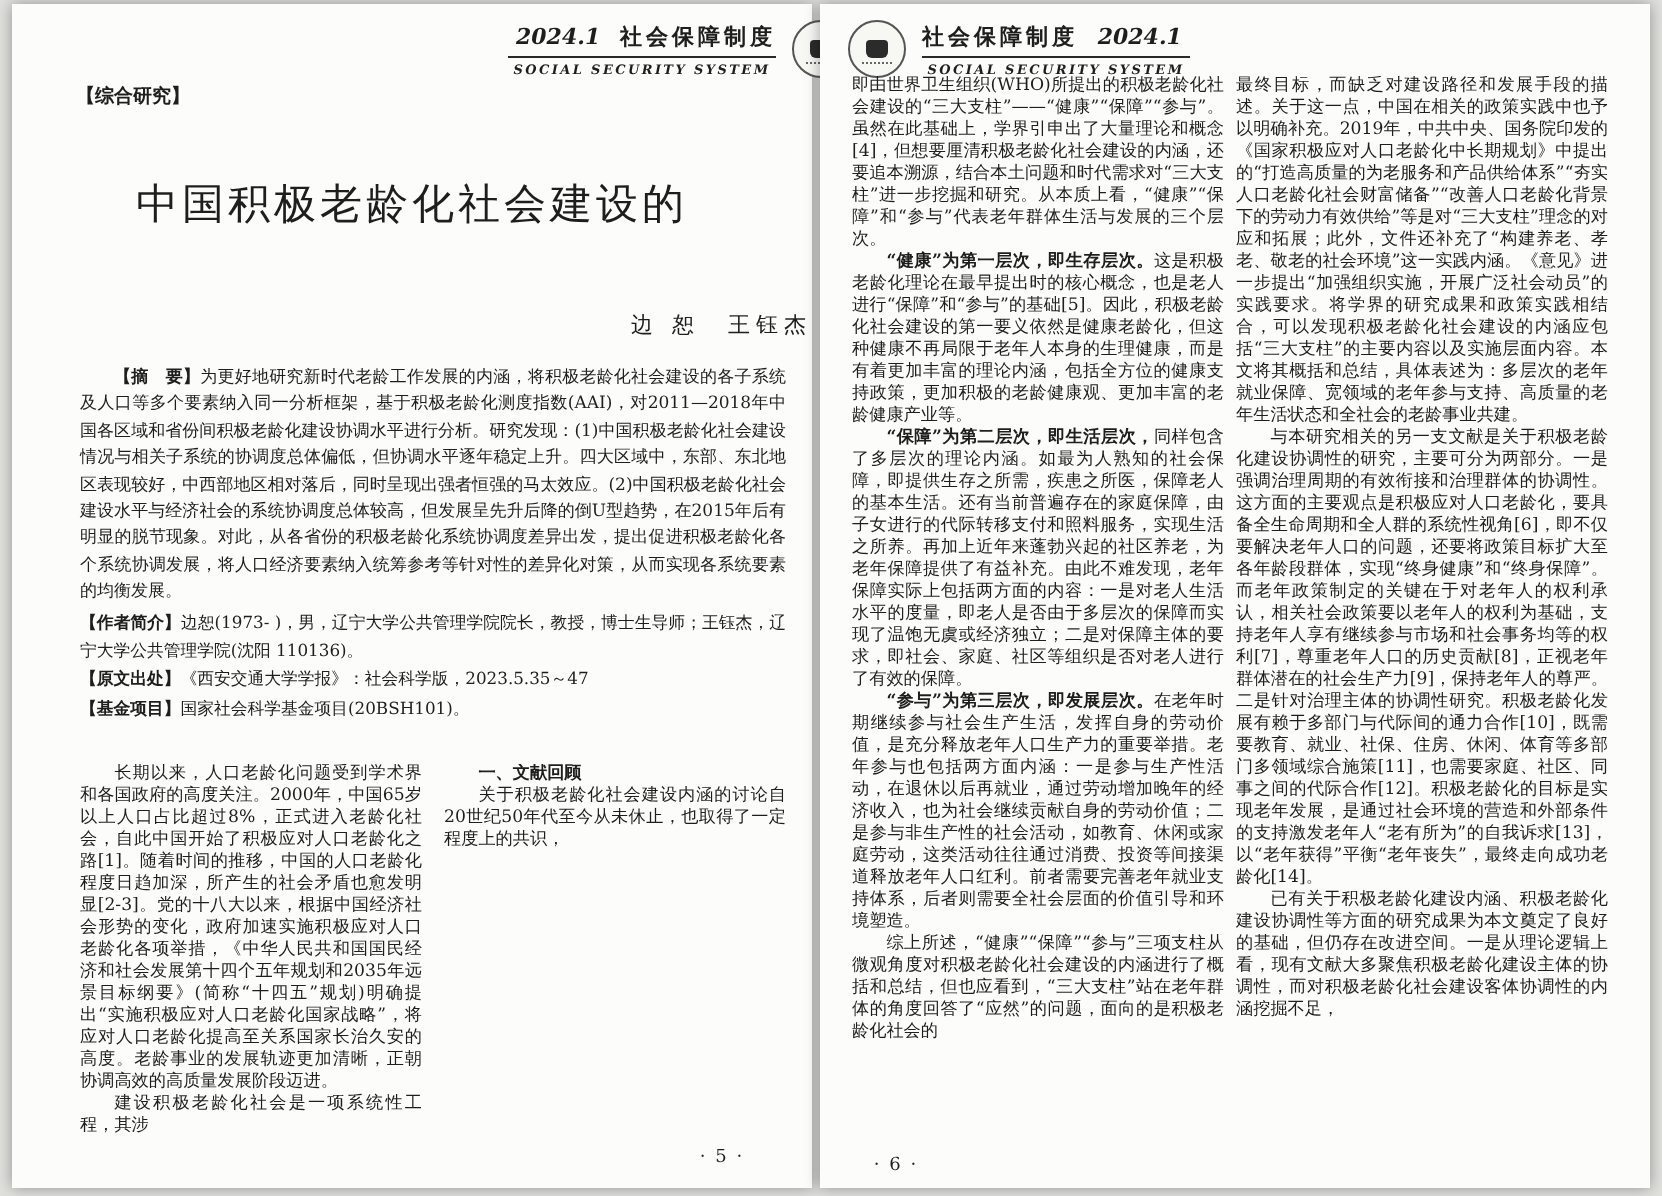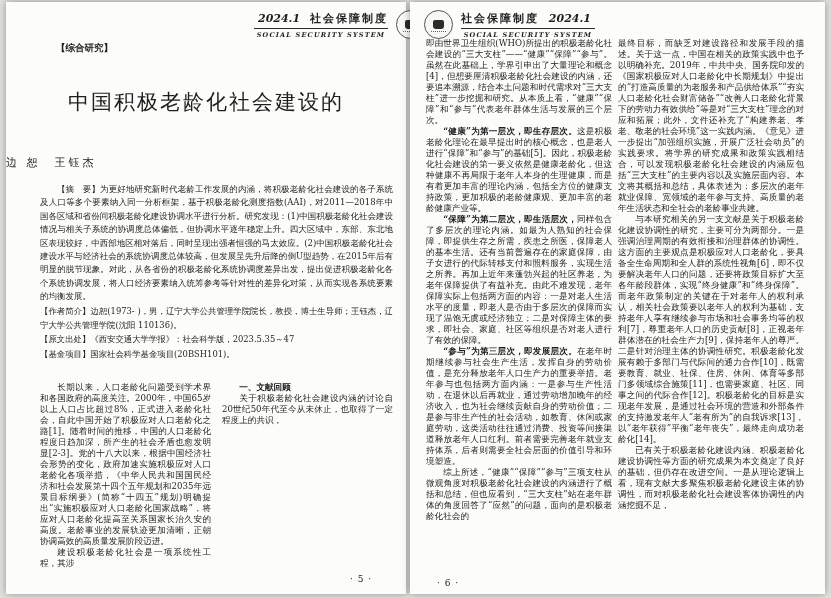--- a/index.html
+++ b/index.html
@@ -18,31 +18,31 @@
              padding-bottom:2px;border-bottom:1.6px solid #2a2a2a;}
   .issue{font-style:italic;letter-spacing:0;margin:0 4px;font-family:"DejaVu Serif",serif;}
   .header-en{font-style:italic;font-weight:bold;font-size:6.5px;letter-spacing:1.2px;
              text-align:center;margin-top:2px;white-space:nowrap;}
   .seal{width:27px;height:27px;border:1px solid #555;border-radius:50%;position:relative;
         display:flex;align-items:center;justify-content:center;background:#f7f7f4;}
   .seal-core{width:11px;height:9px;background:#2b2b2b;border-radius:2px 2px 3px 3px;}
   .seal:after{content:"";position:absolute;bottom:4px;left:6px;right:6px;height:2px;
               border-top:1px dotted #666;}
   
-  .section-tag{position:absolute;top:40px;left:50px;font-weight:bold;font-size:9.5px;}
+  .section-tag{position:absolute;top:40px;left:32px;font-weight:bold;font-size:9.5px;}
   .title-block{position:absolute;top:84px;left:0;width:100%;text-align:center;}
   .title-line{font-size:21px;font-weight:normal;letter-spacing:2px;line-height:33px;}
-  .authors{position:absolute;top:153px;left:0;width:100%;text-align:left;
+  .authors{position:absolute;top:153px;left:0;width:100%;text-align:right;
            font-size:11px;letter-spacing:3px;}
   .front{position:absolute;top:181px;left:34px;width:353px;font-size:8.5px;
          line-height:13.4px;text-align:justify;}
   .front p{margin:0;}
   .front .abstract{text-indent:2em;}
   .front .meta{margin-top:1.5px;font-size:8.4px;}
-  .lbl{font-weight:normal;}
+  .lbl{font-weight:bold;}
   
   .col{position:absolute;overflow:hidden;text-align:justify;font-size:8.6px;line-height:11px;}
   .page-left .col{top:380px;height:193px;width:171px;}
   .page-left .col1{left:34px;}
   .page-left .col2{left:216px;}
   .page-right .col{top:36px;height:533px;width:186px;}
   .page-right .col1{left:16px;}
   .page-right .col2{left:208px;}
   .col p{margin:0;}
   .para{text-indent:2em;}

